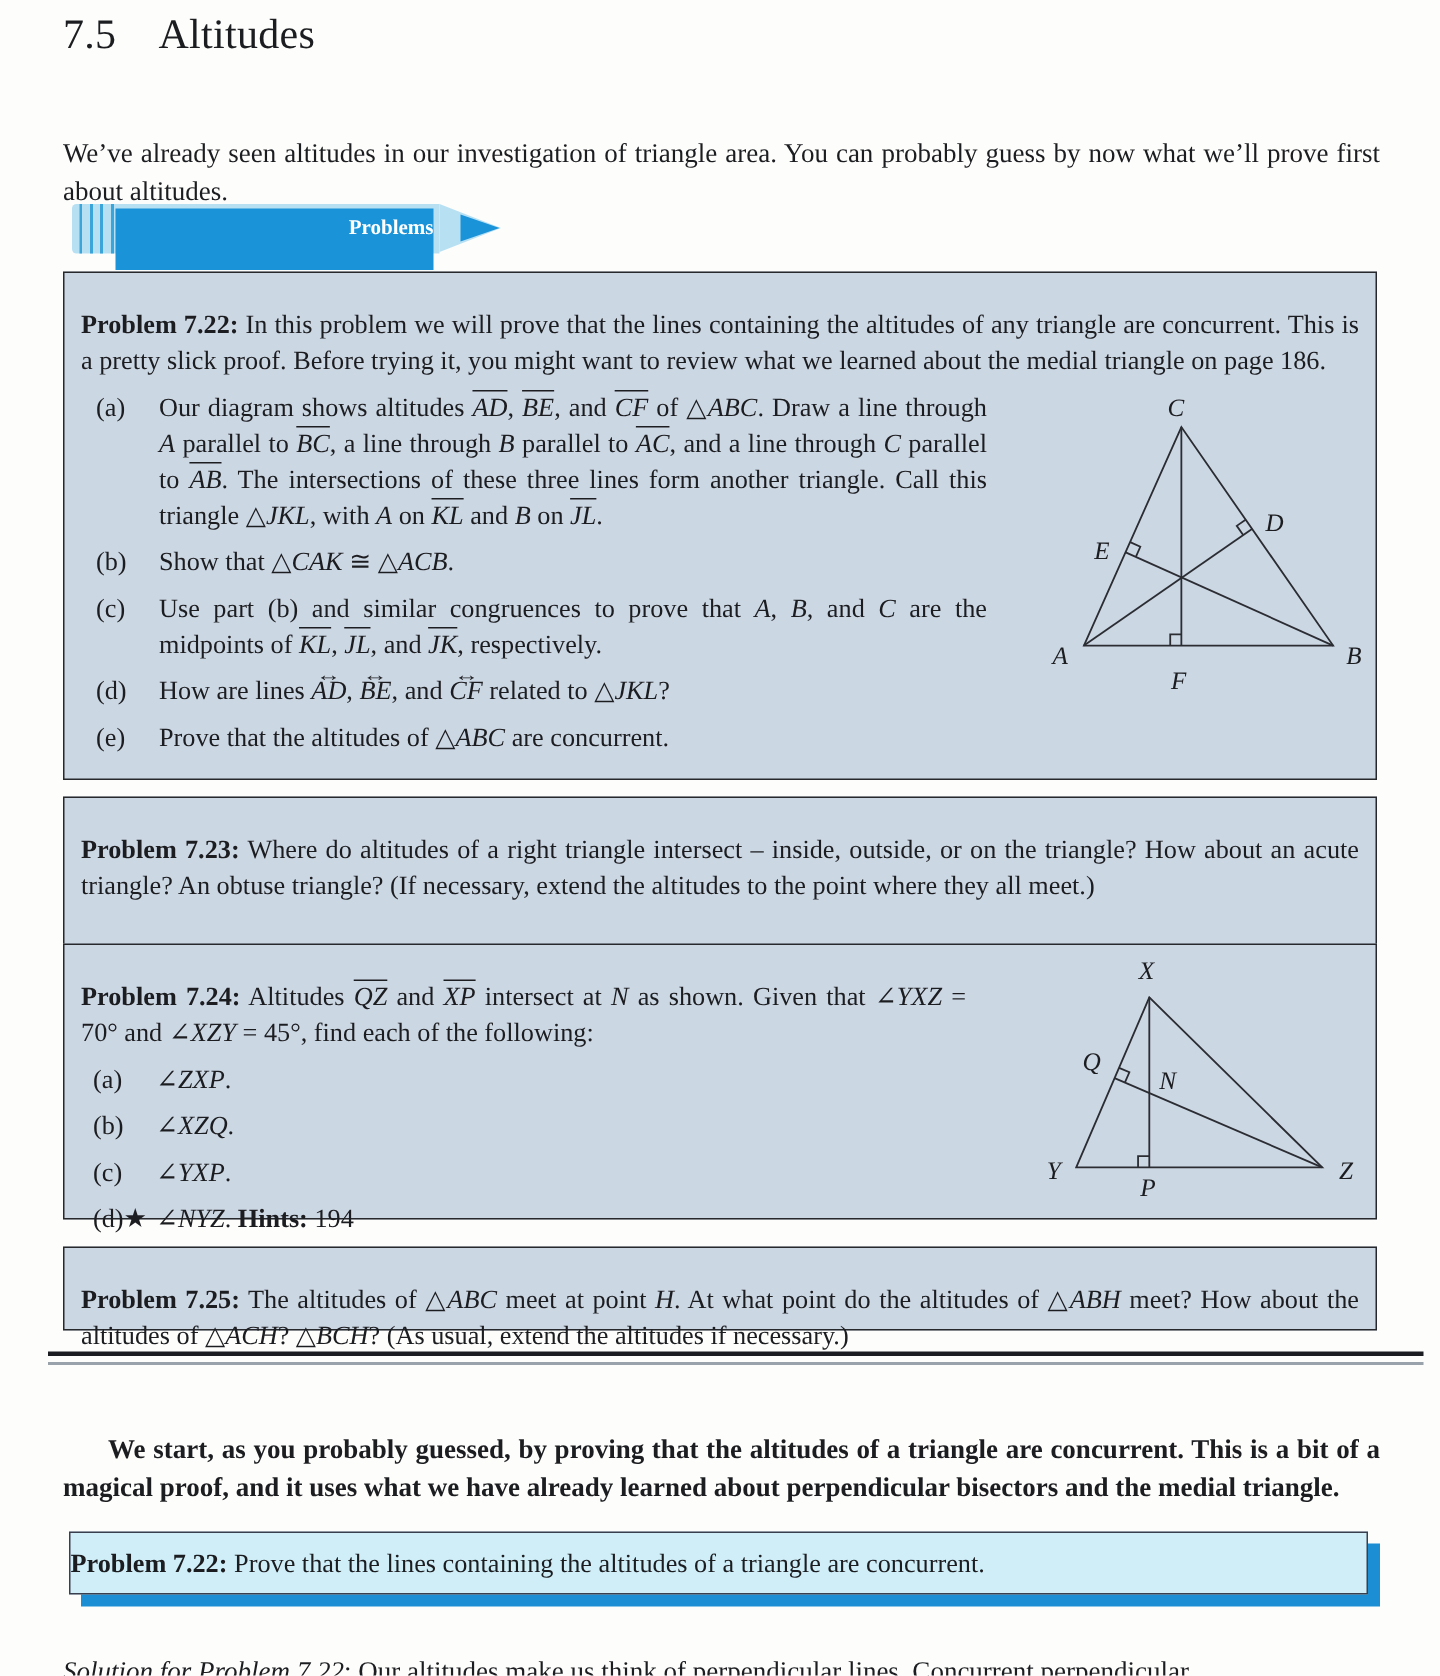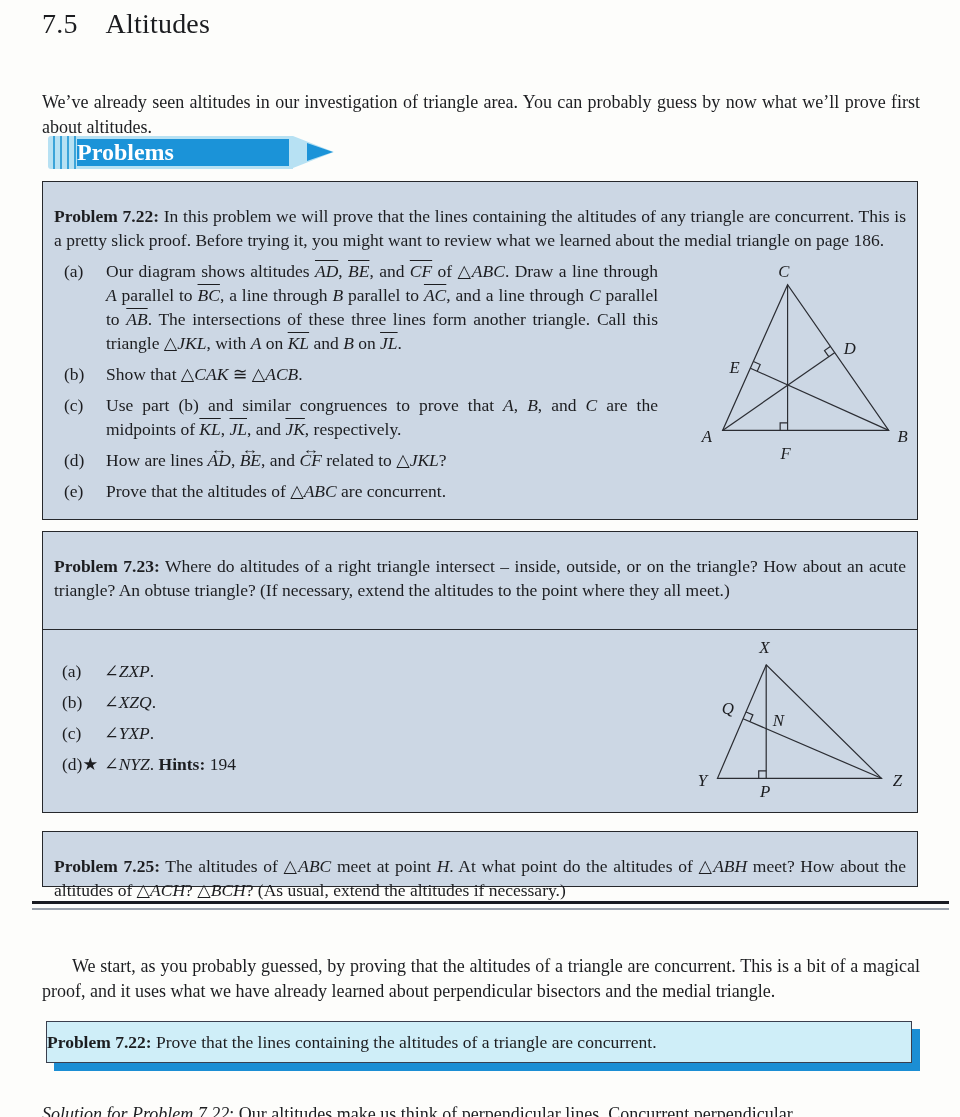--- a/index.html
+++ b/index.html
@@ -10,22 +10,22 @@
   .h1{position:absolute;left:42px;top:8px;font-size:28px;font-weight:normal;letter-spacing:.2px;}
   .h1 .gap{margin-left:28px;}
 
   .para{position:absolute;left:42px;width:878px;font-size:18px;line-height:25px;text-align:justify;}
 
   
   .banner{position:absolute;left:48px;top:136px;height:33px;}
   .pencil-body{position:absolute;left:0;top:0;width:245px;height:33px;background:#b7e1f3;border-radius:3px 0 0 3px;}
   .stripes{position:absolute;left:5px;top:0;width:24px;height:33px;
            background:repeating-linear-gradient(90deg,#3ba4d9 0 2px,rgba(0,0,0,0) 2px 7px);}
-  .band{position:absolute;left:29px;top:3px;width:212px;height:27px;background:#1b93d8;
-        color:#fff;font-weight:bold;font-size:24px;line-height:27px;text-align:left;}
+  .band{position:absolute;left:29px;top:3px;width:212px;height:41px;background:#1b93d8;
+        color:#fff;font-weight:bold;font-size:14px;line-height:27px;text-align:right;}
   .tip{position:absolute;left:245px;top:0;width:0;height:0;
        border-top:16.5px solid transparent;border-bottom:16.5px solid transparent;border-left:41px solid #b7e1f3;}
   .tip-lead{position:absolute;left:259px;top:7px;width:0;height:0;
        border-top:9.5px solid transparent;border-bottom:9.5px solid transparent;border-left:26px solid #1b93d8;}
 
   
   .pbox{position:absolute;left:42px;width:876px;box-sizing:border-box;
         background:#ccd7e4;border:1.6px solid #26282c;padding:22px 11px;
         font-size:17.5px;line-height:24px;}
   .pbox p{margin:0;text-align:justify;}
@@ -49,21 +49,21 @@
              font-size:18px;fill:#1c1d20;}
 
   
   .rule1{position:absolute;left:32px;top:901px;width:917px;height:3px;background:#1a1c22;}
   .rule2{position:absolute;left:32px;top:908px;width:917px;height:2px;background:#99a1ab;}
 
   
   .cyanbox{position:absolute;left:46px;top:1021px;width:866px;box-sizing:border-box;
            background:#cfeef8;border:1.5px solid #3a3f4e;padding:8px 0;
            font-size:17.5px;line-height:24px;box-shadow:8px 8px 0 #1b8ed4;}
-  .indent{text-indent:30px;}
+  .indent{text-indent:30px;font-weight:bold;}
 </style>
 </head>
 <body>
 
 <div class="page">
 
   <div class="h1">
     <span>7.5</span><span class="gap">Altitudes</span>
   </div>
 
@@ -116,20 +116,21 @@
       <text x="60" y="131" text-anchor="middle">E</text>
       <text x="115" y="224" text-anchor="middle">F</text>
     </svg>
   </section>
 
   <section class="pbox" style="top:531px;height:103px;">
     <p><span class="bd">Problem 7.23:</span>  Where do altitudes of a right triangle intersect – inside, outside, or on the triangle? How about an acute triangle?  An obtuse triangle?  (If necessary, extend the altitudes to the point where they all meet.)</p>
   </section>
 
   <section class="pbox" style="top:629px;height:184px;">
+    <p style="margin-right:262px;"><span class="bd">Problem 7.24:</span>  Altitudes <span class="seg">QZ</span> and <span class="seg">XP</span> intersect at <span class="it">N</span> as shown.  Given that ∠<span class="it">YXZ</span> = 70° and ∠<span class="it">XZY</span> = 45°, find each of the following:</p>
     <div class="parts" style="margin-right:262px;margin-left:8px;">
       <div class="prow">
         <span class="plab">(a)</span>
         <span class="ptxt">∠<span class="it">ZXP</span>.</span>
       </div>
       <div class="prow">
         <span class="plab">(b)</span>
         <span class="ptxt">∠<span class="it">XZQ</span>.</span>
       </div>
       <div class="prow">

